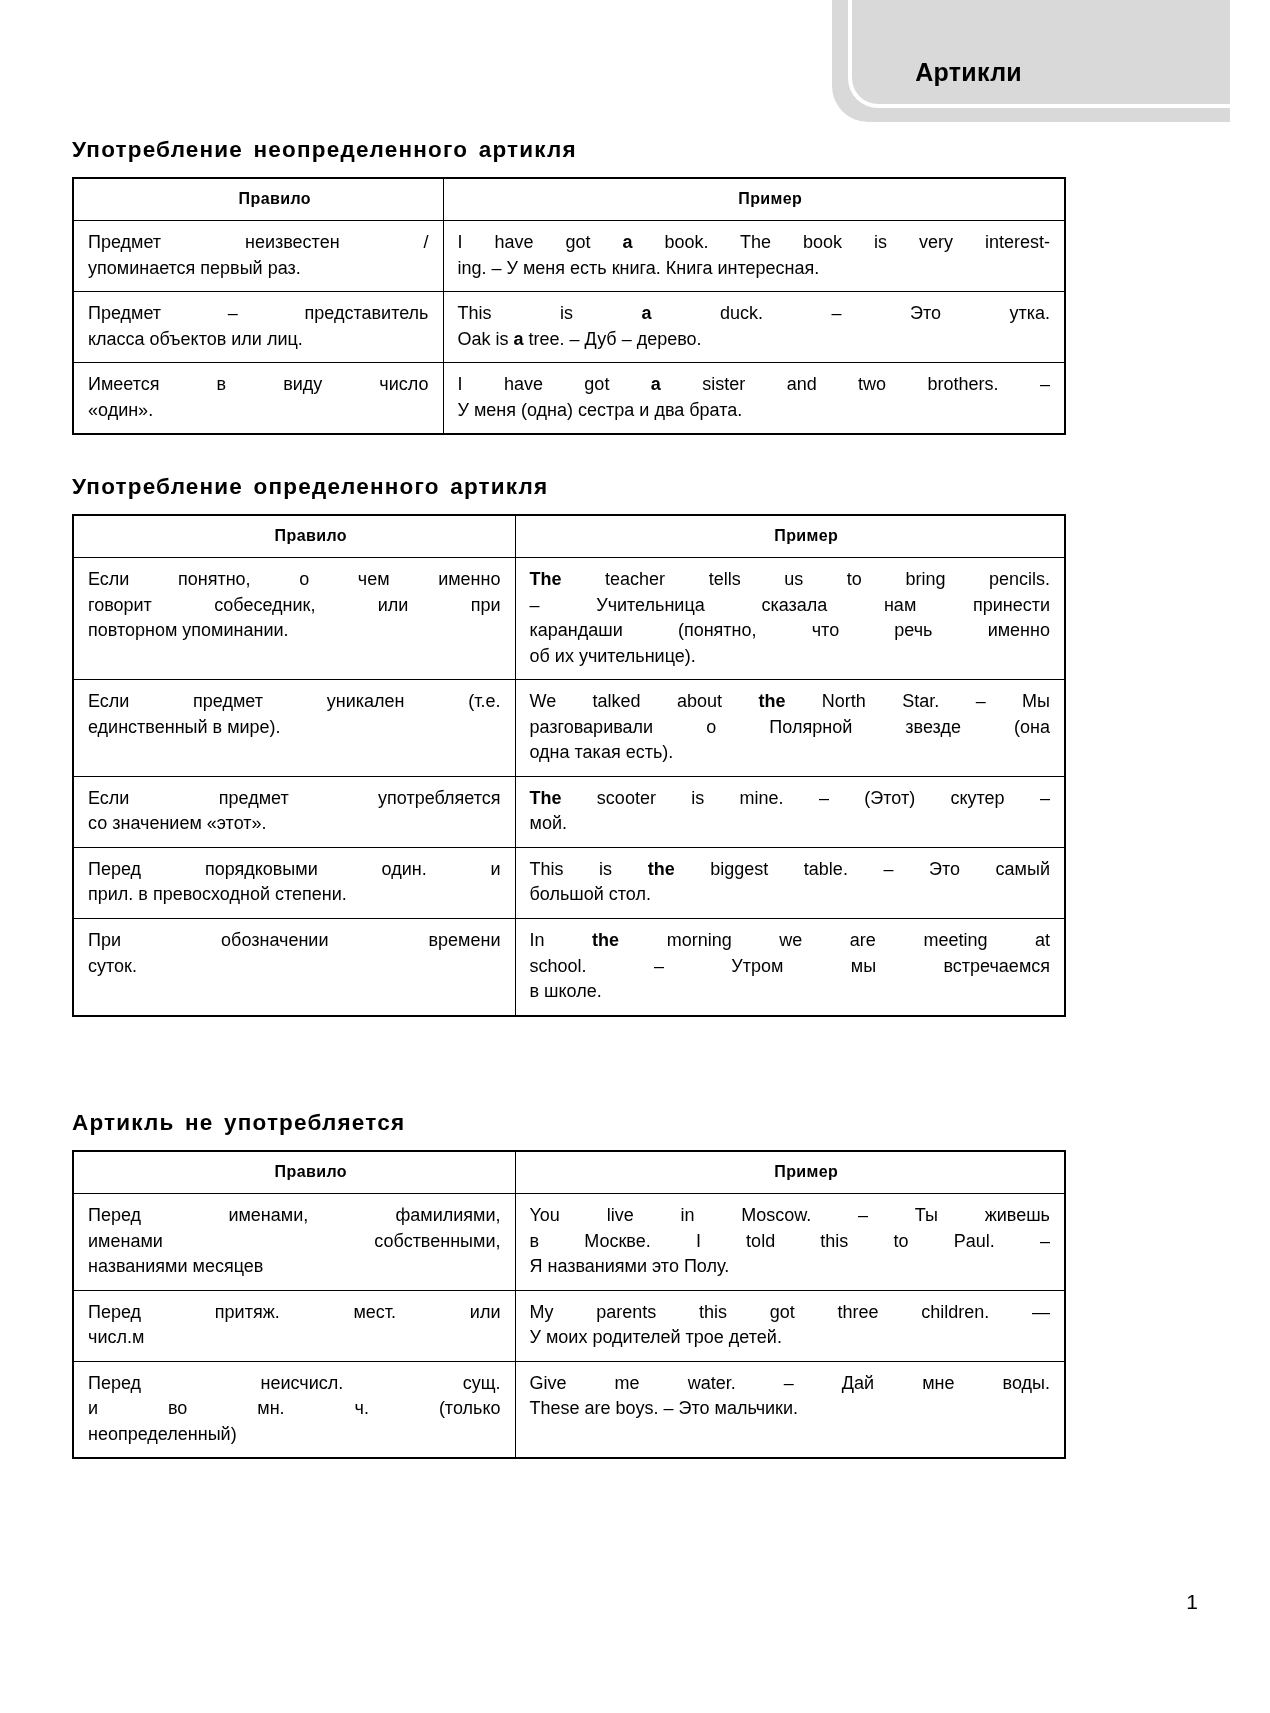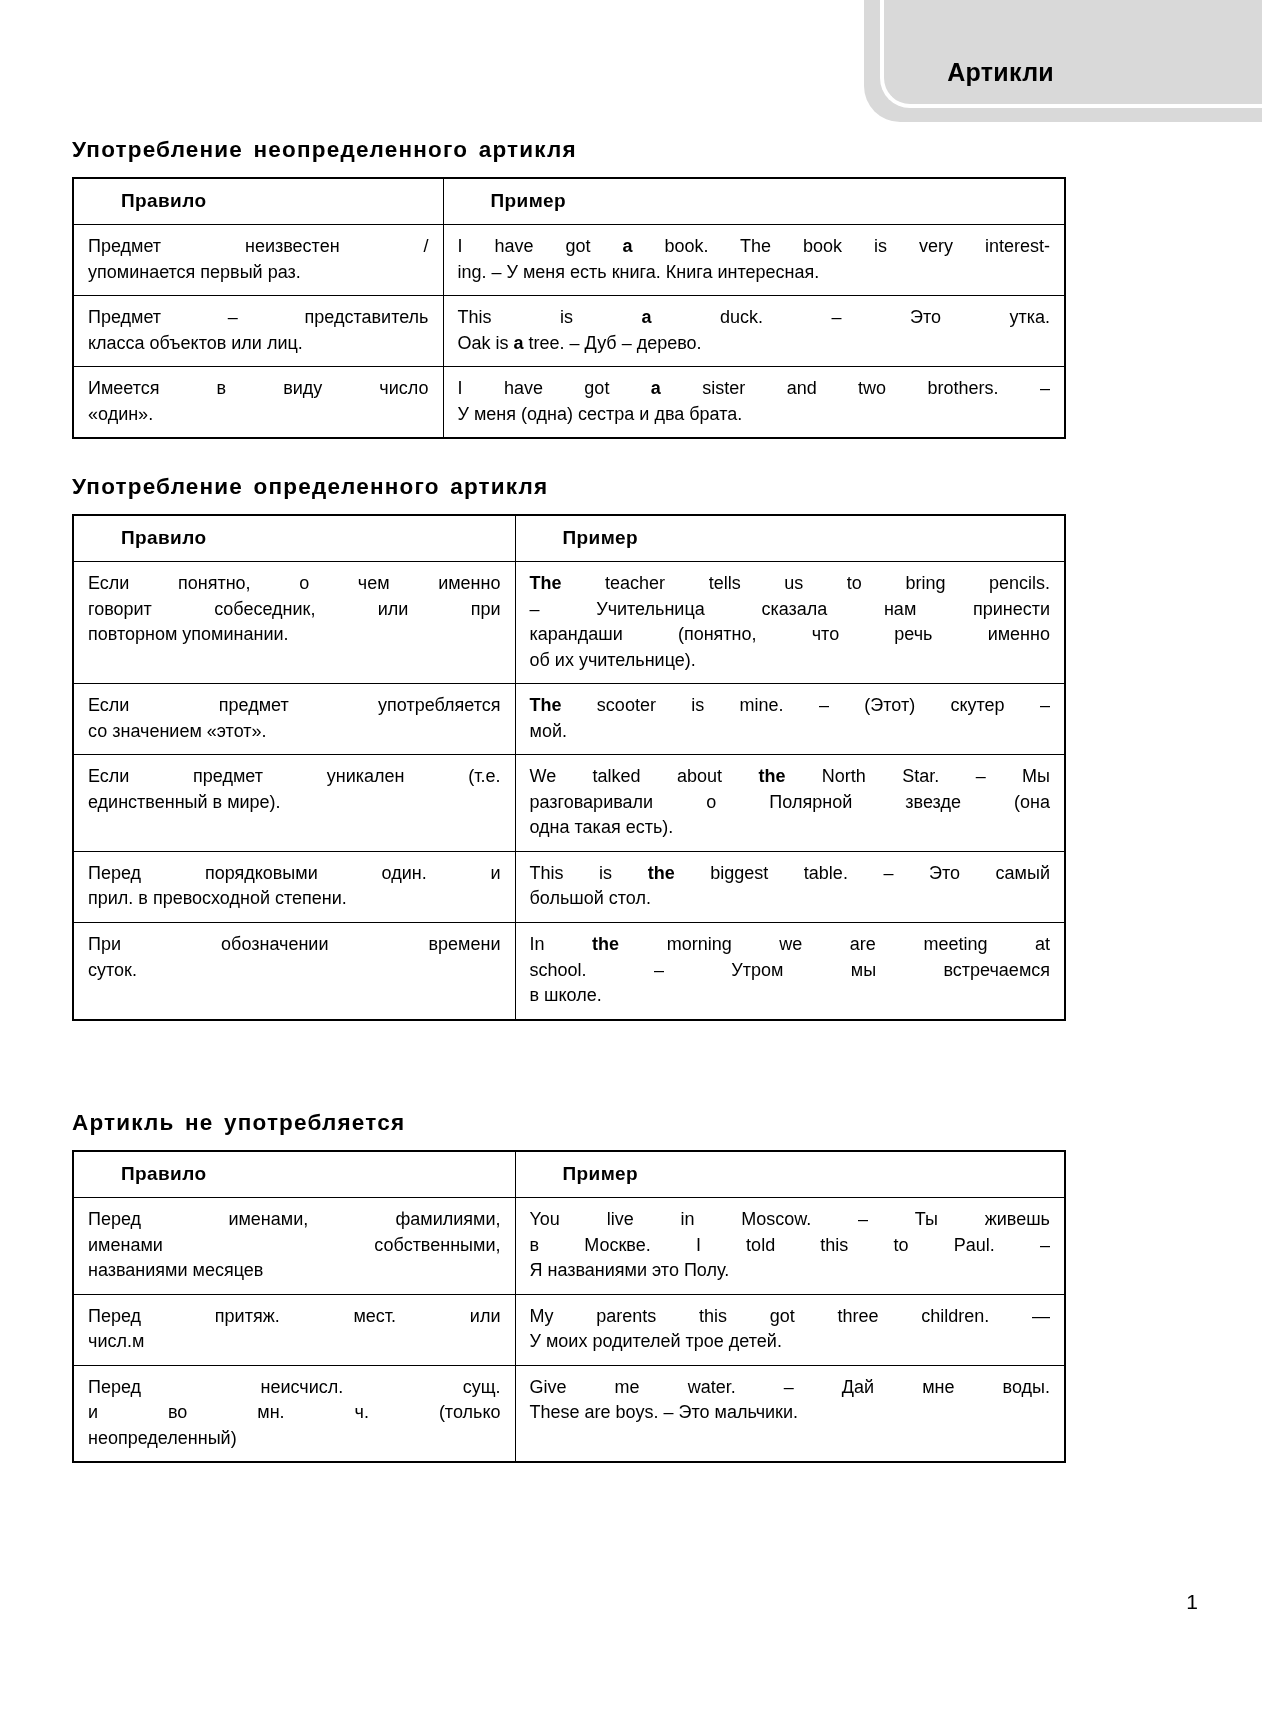--- a/index.html
+++ b/index.html
@@ -13,21 +13,21 @@
     position: relative;
     font-family: "Liberation Sans", "DejaVu Sans", sans-serif;
     color: #000000;
     overflow: hidden;
   }
 
   
   .header-tab-wrap {
     position: absolute;
     top: 0;
-    left: 864px;
+    left: 832px;
     width: 398px;
     height: 122px;
   }
   .header-tab-outer {
     position: absolute;
     top: -20px;
     left: 0;
     width: 398px;
     height: 142px;
     background: #d9d9d9;
@@ -84,22 +84,22 @@
     width: 992px;
     table-layout: fixed;
     border: 2px solid #000;
   }
   table.rules td, table.rules th {
     border: 1.5px solid #000;
     vertical-align: top;
     padding: 9px 14px 10px 14px;
   }
   table.rules th {
-    text-align: left;
-    font-size: 19px;
+    text-align: center;
+    font-size: 16px;
     font-weight: bold;
     padding-top: 11px;
     padding-bottom: 12px;
     letter-spacing: 0.4px;
     padding-left: 47px;
   }
   table.rules td {
     font-size: 18px;
     line-height: 1.42;
   }
@@ -218,37 +218,37 @@
               </td>
               <td class="ex-cell">
                 <p class="jf"><b>The</b> teacher tells us to bring pencils.</p>
                 <p class="jf">– Учительница сказала нам принести</p>
                 <p class="jf">карандаши (понятно, что речь именно</p>
                 <p class="j">об их учительнице).</p>
               </td>
             </tr>
             <tr>
               <td class="rule-cell">
-                <p class="jf">Если предмет употребляется</p>
-                <p class="j">со значением «этот».</p>
-              </td>
-              <td class="ex-cell">
-                <p class="jf"><b>The</b> scooter is mine. – (Этот) скутер –</p>
-                <p class="j">мой.</p>
-              </td>
-            </tr>
-            <tr>
-              <td class="rule-cell">
                 <p class="jf">Если предмет уникален (т.е.</p>
                 <p class="j">единственный в мире).</p>
               </td>
               <td class="ex-cell">
                 <p class="jf">We talked about <b>the</b> North Star. – Мы</p>
                 <p class="jf">разговаривали о Полярной звезде (она</p>
                 <p class="j">одна такая есть).</p>
+              </td>
+            </tr>
+            <tr>
+              <td class="rule-cell">
+                <p class="jf">Если предмет употребляется</p>
+                <p class="j">со значением «этот».</p>
+              </td>
+              <td class="ex-cell">
+                <p class="jf"><b>The</b> scooter is mine. – (Этот) скутер –</p>
+                <p class="j">мой.</p>
               </td>
             </tr>
             <tr>
               <td class="rule-cell">
                 <p class="jf">Перед порядковыми один. и</p>
                 <p class="j">прил. в превосходной степени.</p>
               </td>
               <td class="ex-cell">
                 <p class="jf">This is <b>the</b> biggest table. – Это самый</p>
                 <p class="j">большой стол.</p>

